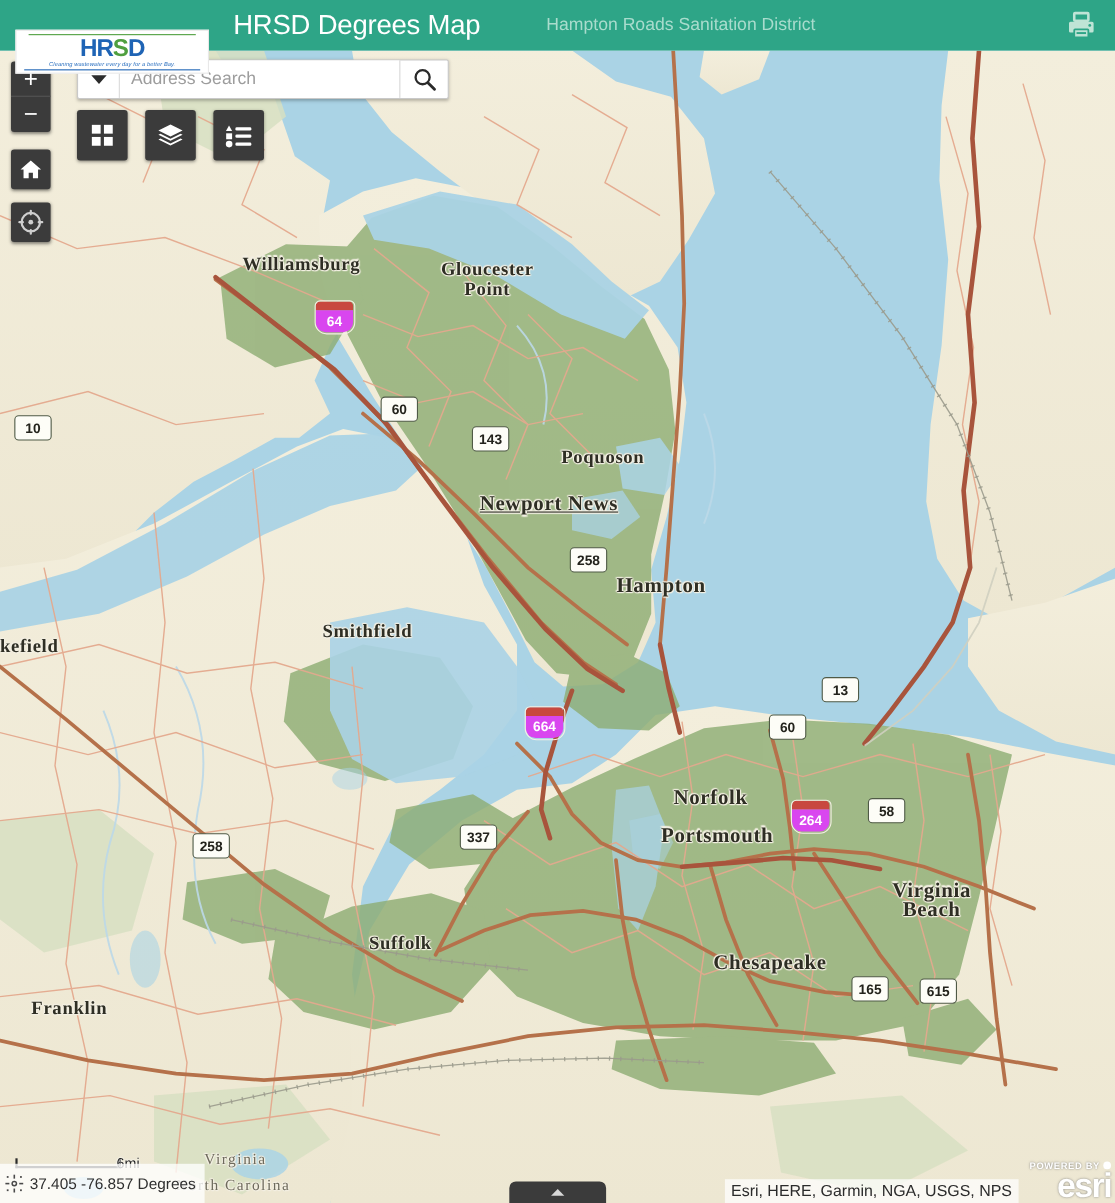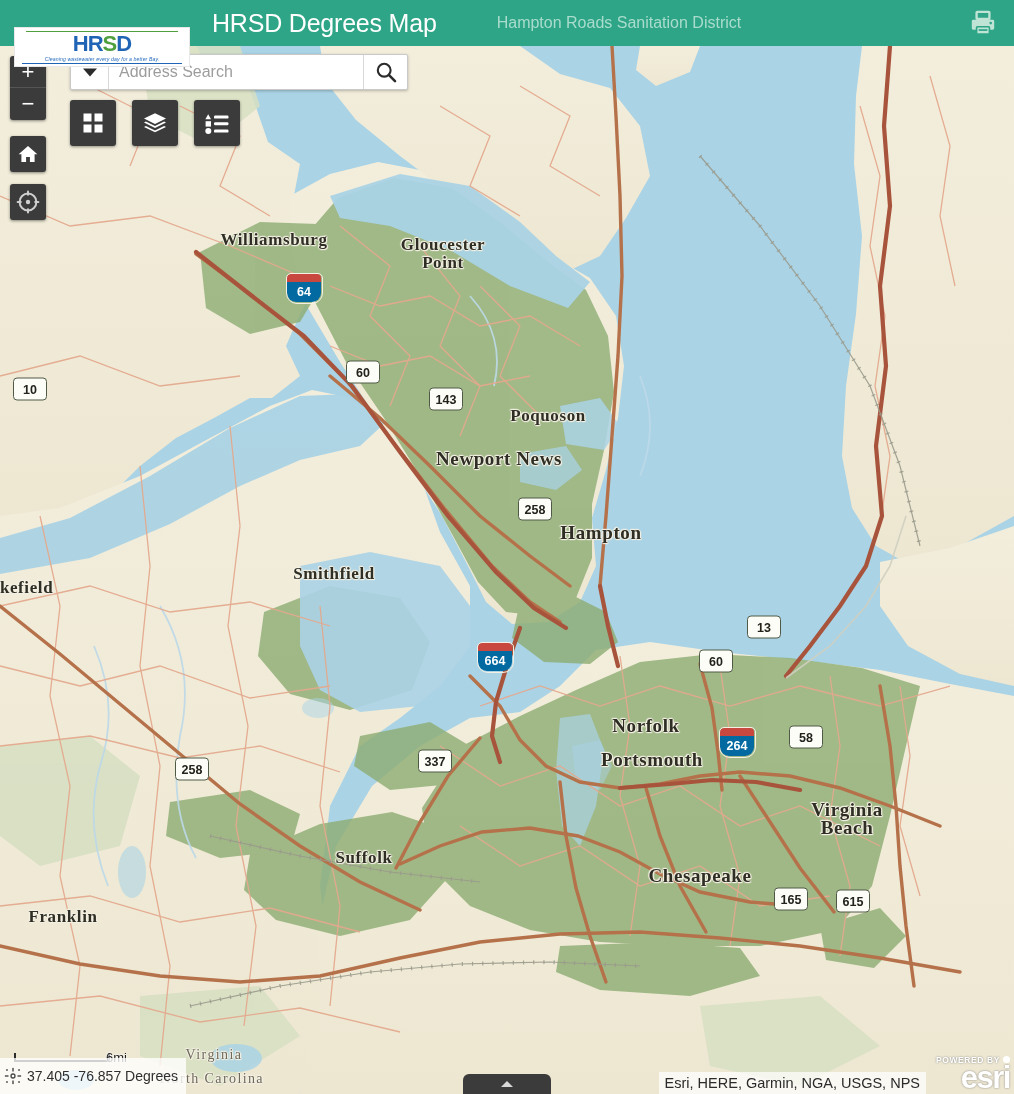--- a/index.html
+++ b/index.html
@@ -83,21 +83,21 @@
     background: #fdfdf7; border: 1.6px solid #4f5a46;
     display: flex; align-items: center; justify-content: center;
     font-family: "Liberation Sans", sans-serif;
     font-size: 12.5px; font-weight: bold; color: #23231c;
   }
   .shield-i {
     width: 34px; height: 28px; position: relative;
   }
   .shield-i .top { height: 8px; background: #c8483f; border-radius: 4px 4px 0 0; }
   .shield-i .bot {
-    height: 20px; background: #0369a1; border-radius: 0 0 9px 9px;
+    height: 20px; background: #d946ef; border-radius: 0 0 9px 9px;
     display: flex; align-items: center; justify-content: center;
     color: #fff; font-size: 12.5px; font-weight: bold;
     font-family: "Liberation Sans", sans-serif;
   }
   .shield-i::after {
     content:''; position: absolute; inset: -1.5px;
     border: 1.5px solid #f4f0e4; border-radius: 5px 5px 11px 11px;
     pointer-events: none;
   }
 
@@ -450,21 +450,21 @@
       </g>
     </svg>
 
     <div id="map-labels">
         <div class="mlabel city" style="left: 274px; top: 194px;">Williamsburg</div>
         <div class="mlabel city two" style="left: 443px; top: 208px;">
           <div>Gloucester</div>
           <div>Point</div>
         </div>
         <div class="mlabel city" style="left: 548px; top: 370px;">Poquoson</div>
-        <div class="mlabel big" style="left: 499px; top: 413px;">Newport News</div>
+        <div class="mlabel big" style="left: 499px; top: 413px; text-decoration: underline;">Newport News</div>
         <div class="mlabel big" style="left: 601px; top: 487px;">Hampton</div>
         <div class="mlabel city" style="left: 334px; top: 528px;">Smithfield</div>
         <div class="mlabel big" style="left: 646px; top: 680px;">Norfolk</div>
         <div class="mlabel big" style="left: 652px; top: 714px;">Portsmouth</div>
         <div class="mlabel big two" style="left: 847px; top: 773px;">
           <div>Virginia</div>
           <div>Beach</div>
         </div>
         <div class="mlabel big" style="left: 700px; top: 830px;">Chesapeake</div>
         <div class="mlabel city" style="left: 364px; top: 812px;">Suffolk</div>

